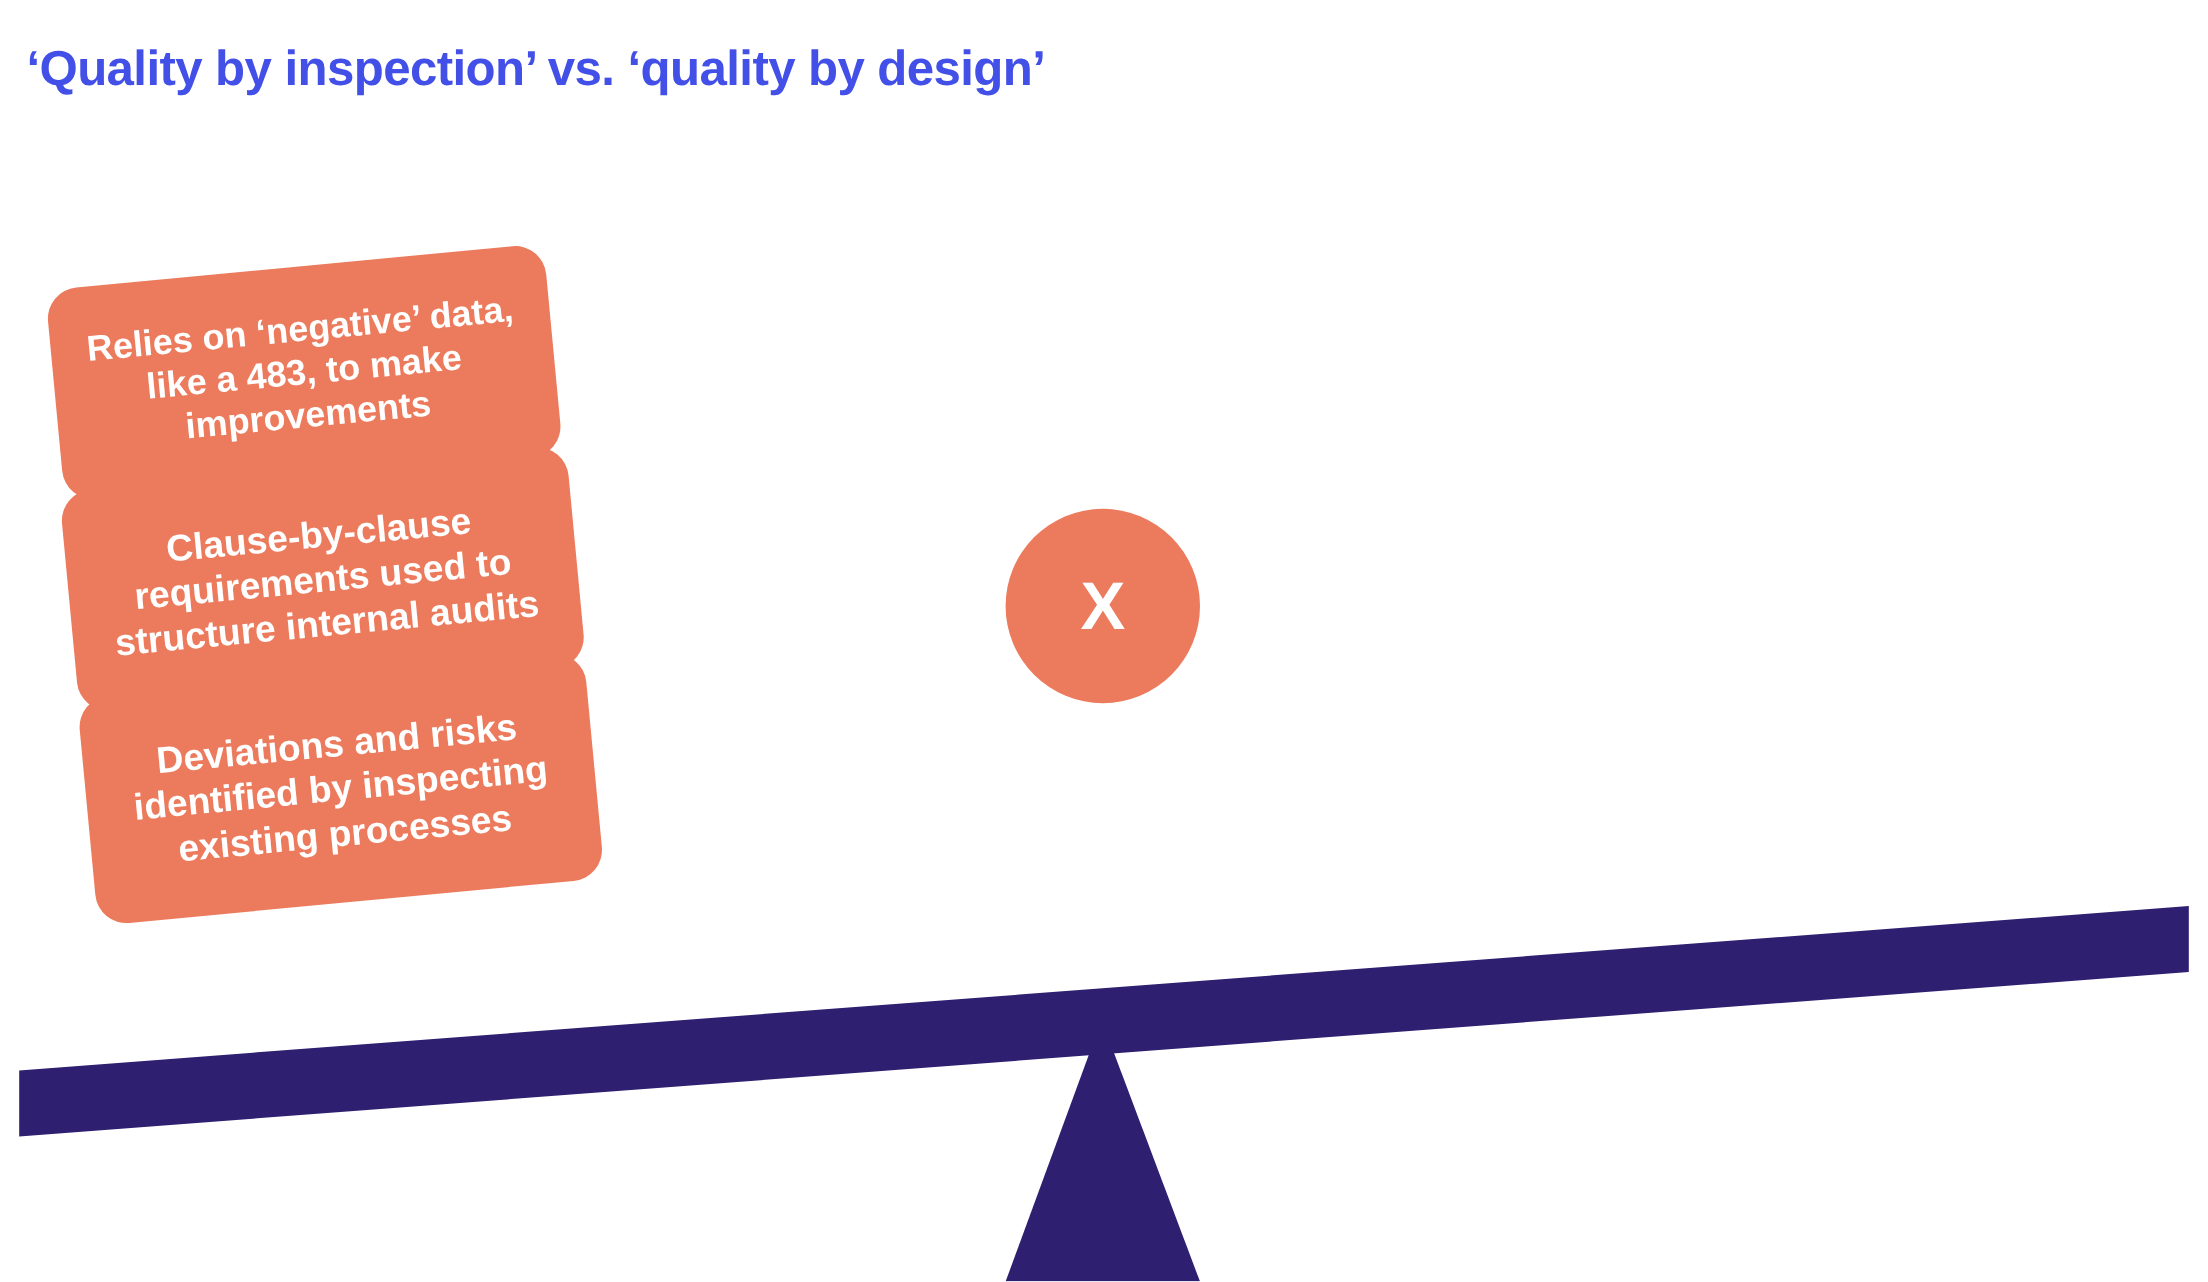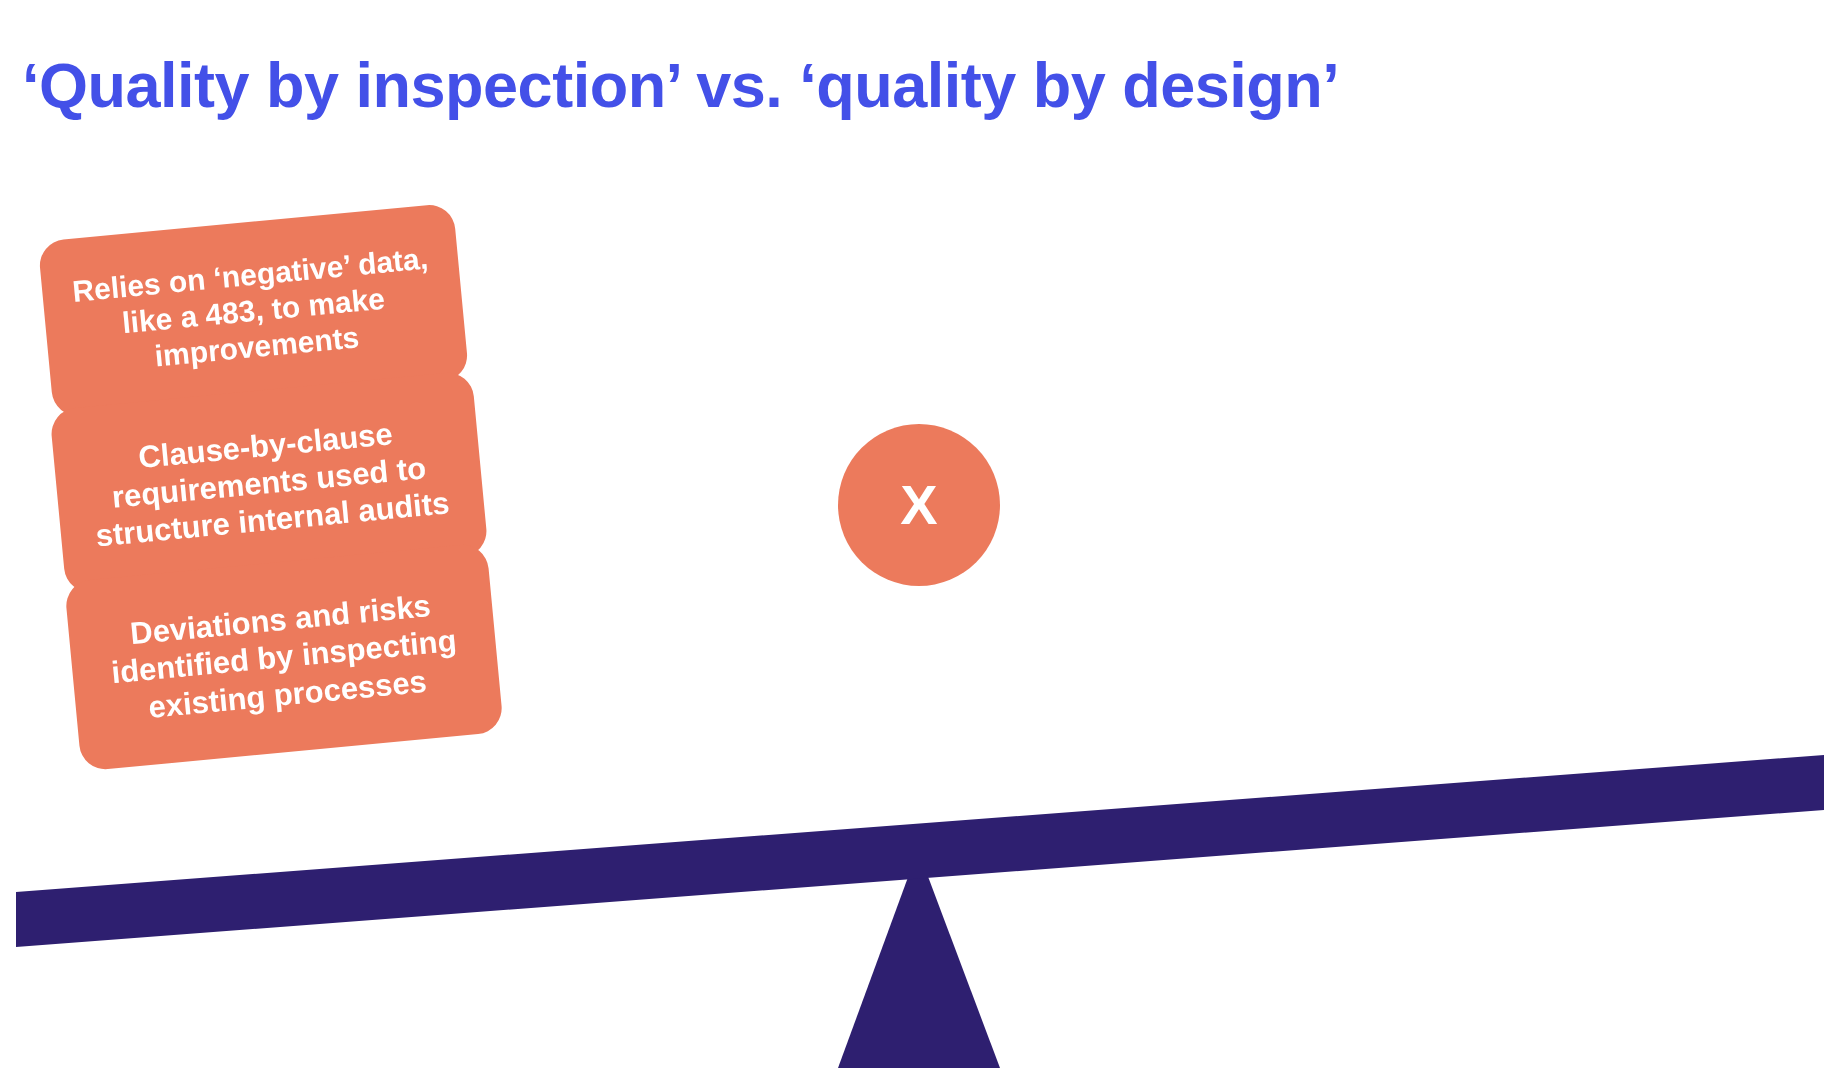--- a/index.html
+++ b/index.html
@@ -23,21 +23,21 @@
     background: #ffffff;
     overflow: hidden;
   }
 
   
   #slide-title {
     position: absolute;
     left: 22px;
     top: 6px;
     width: 1760px;
-    font-size: 63px;
+    font-size: 41px;
     font-weight: 700;
     letter-spacing: -0.5px;
     line-height: 1.18;
     color: #4350e8;
     white-space: nowrap;
     font-family: "Liberation Sans", sans-serif;
   }
 
   
   .card {

